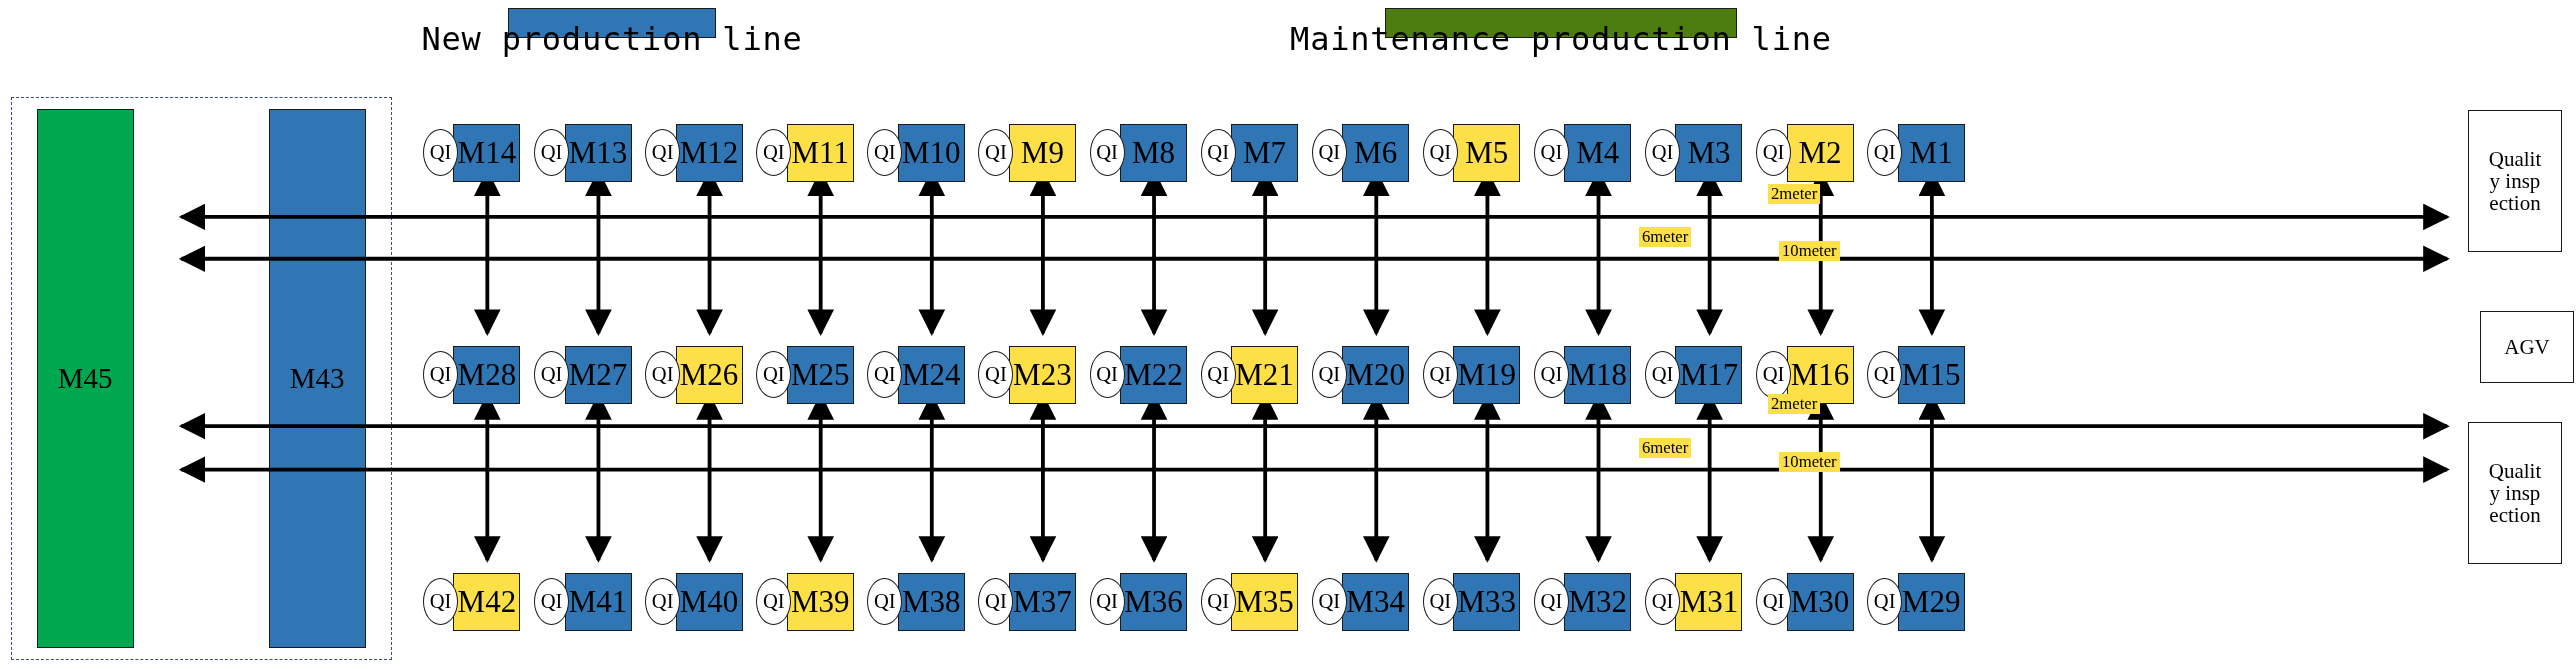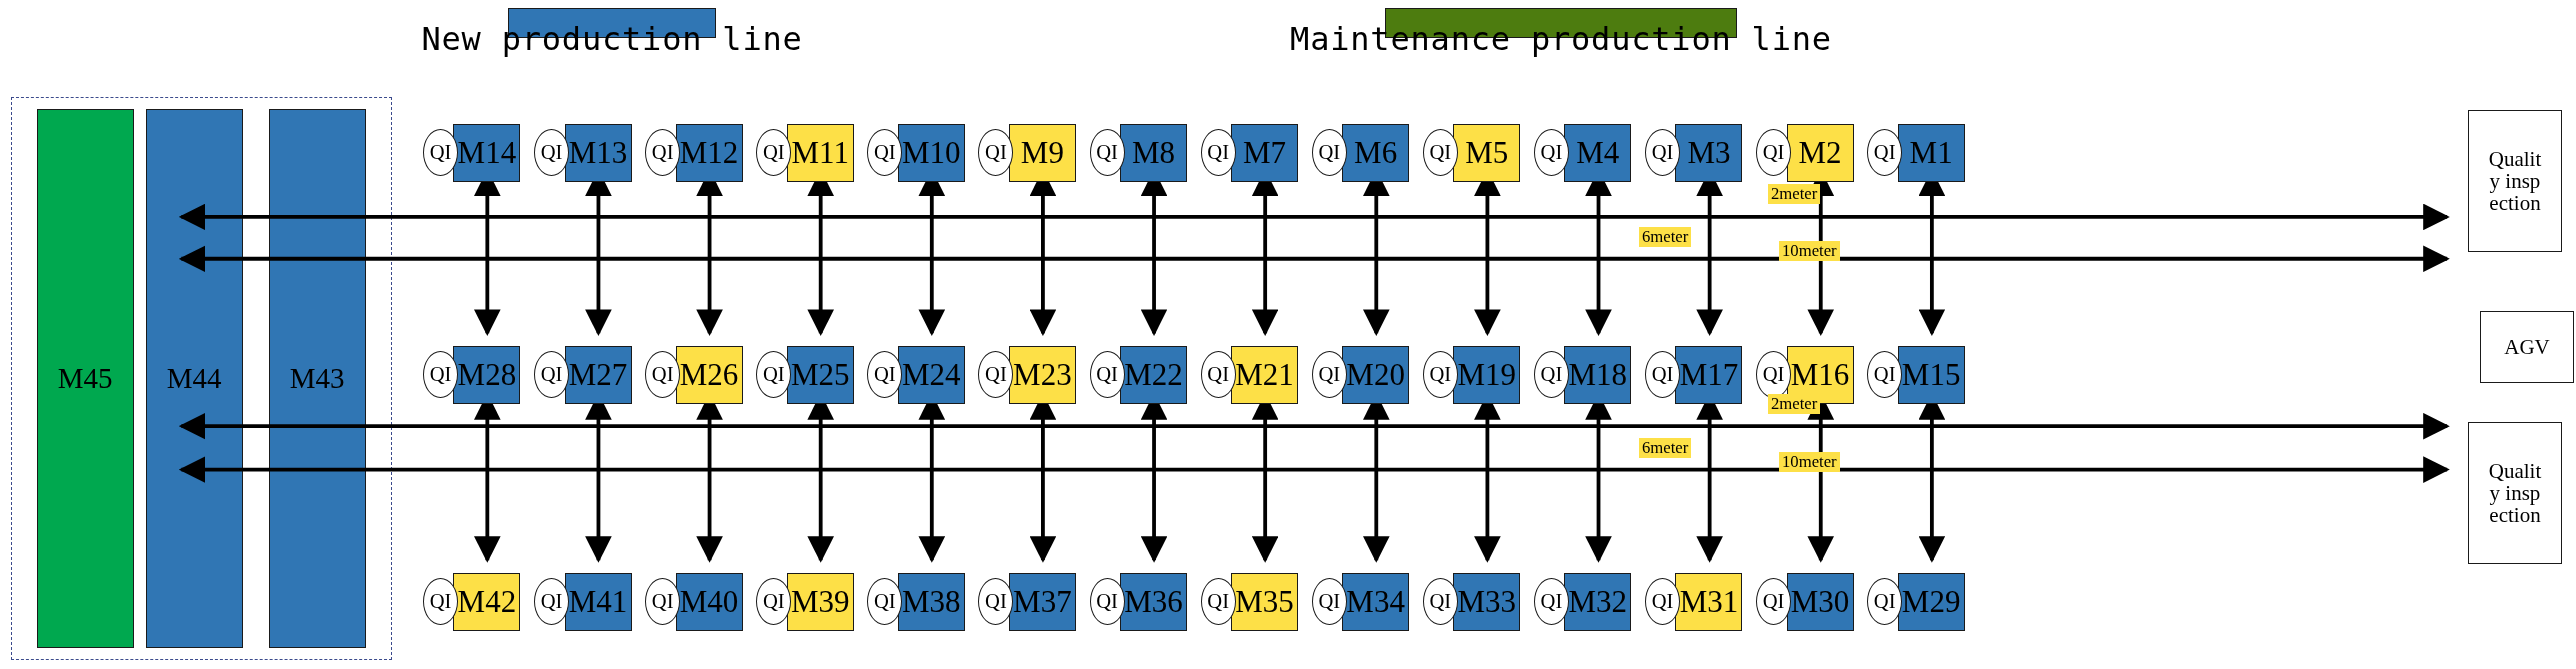--- a/index.html
+++ b/index.html
@@ -170,23 +170,20 @@
   <div class="legend" id="legend-new">
     <span class="legend-label">New production line</span>
   </div>
   <div class="legend" id="legend-maint">
     <span class="legend-label">Maintenance production line</span>
   </div>
 
   <div id="left-group">
     <div class="tall-machine green" style="left:25px;">
       <span>M45</span>
-    </div>
-    <div class="tall-machine blue" style="left:134px;">
-      <span>M44</span>
     </div>
     <div class="tall-machine blue" style="left:257px;">
       <span>M43</span>
     </div>
   </div>
 
   <svg id="arrows" viewBox="0 0 3384 879" width="2576" height="669" xmlns="http://www.w3.org/2000/svg">
     <defs>
       <marker id="ah" viewBox="0 0 10 10" refX="9" refY="5" markerWidth="7" markerHeight="7" orient="auto-start-reverse">
         <path d="M0,0 L10,5 L0,10 z" fill="#000000"></path>

